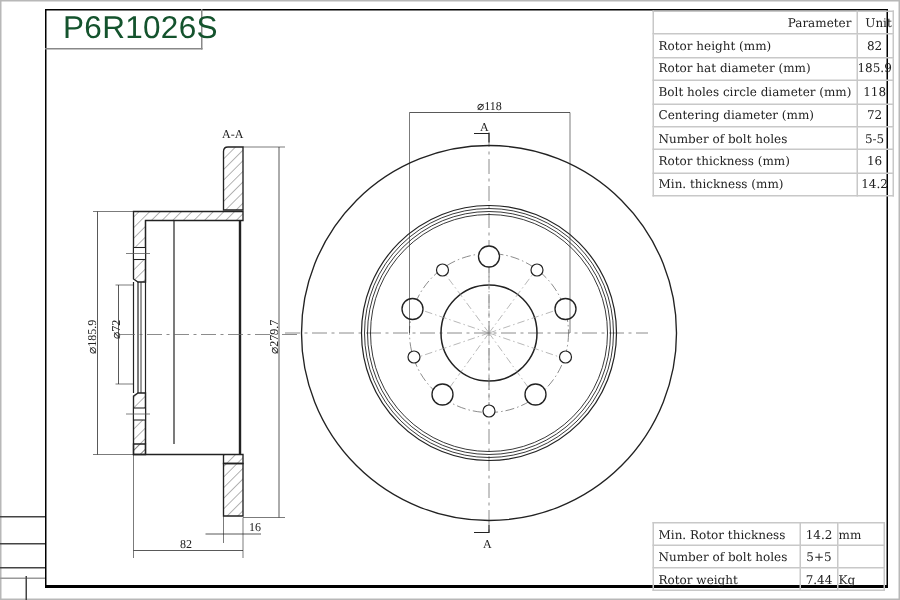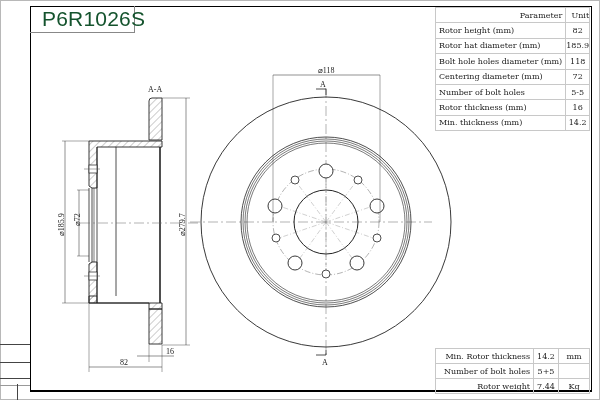--- a/index.html
+++ b/index.html
@@ -9,23 +9,23 @@
     .part-box { position: absolute; left: 30px; top: 6px; width: 105px; height: 27px; border-right: 1px solid #888; border-bottom: 1px solid #888; box-sizing: border-box; }
     .part-title { position: absolute; left: 42px; top: 7px; font-family: "Liberation Sans", sans-serif; font-size: 21px; color: #14532d; letter-spacing: 0.2px; }
     .left-strip { position: absolute; left: 0; top: 340px; width: 30px; height: 52px; }
     .left-strip div { position: absolute; border-top: 1px solid #444; left: 0; width: 30px; }
     .left-strip .vsplit { position: absolute; left: 17px; top: 44px; height: 20px; border-left: 1px solid #444; }
     table.spec { position: absolute; left: 435px; top: 7px; width: 155px; border-collapse: collapse; font-family: "DejaVu Serif", "Liberation Serif", serif; font-size: 8px; color: #222; }
     table.spec td { border: 1px solid #c8c8c8; height: 14.4px; padding: 0 3px; white-space: nowrap; }
     table.spec td.val { text-align: center; width: 28px; padding: 0; }
     table.spec td.hdr { text-align: right; }
     table.spec2 { position: absolute; left: 435px; top: 348px; width: 155px; border-collapse: collapse; font-family: "DejaVu Serif", "Liberation Serif", serif; font-size: 8px; color: #222; }
-    table.spec2 td { border: 1px solid #c8c8c8; height: 14px; padding: 0 3px; white-space: nowrap; text-align: right; }
+    table.spec2 td { border: 1px solid #c8c8c8; height: 14px; padding: 0 3px; white-space: nowrap; }
     table.spec2 td.val { text-align: center; width: 24px; padding: 0; }
-    table.spec2 td.unit { text-align: center; width: 30px; padding: 0; margin-top: 38px; }
+    table.spec2 td.unit { text-align: left; width: 30px; padding: 0; margin-top: 38px; }
     svg.drawing { position: absolute; left: 0; top: 0; }
     .dimtext { font-family: "Liberation Serif", serif; font-size: 8px; fill: #222; }
   </style>
 </head>
 <body>
 
 <div class="frame-outer"></div>
 <div class="frame-inner"></div>
 
 <div class="part-box"></div>
@@ -47,21 +47,21 @@
   </tr>
   <tr>
         <td>Rotor height (mm)</td>
         <td class="val">82</td>
       </tr>
   <tr>
         <td>Rotor hat diameter (mm)</td>
         <td class="val">185.9</td>
       </tr>
   <tr>
-        <td>Bolt hole holes diameter (mm)</td>
+        <td>Bolt holes circle diameter (mm)</td>
         <td class="val">118</td>
       </tr>
   <tr>
         <td>Centering diameter (mm)</td>
         <td class="val">72</td>
       </tr>
   <tr>
         <td>Number of bolt holes</td>
         <td class="val">5-5</td>
       </tr>

